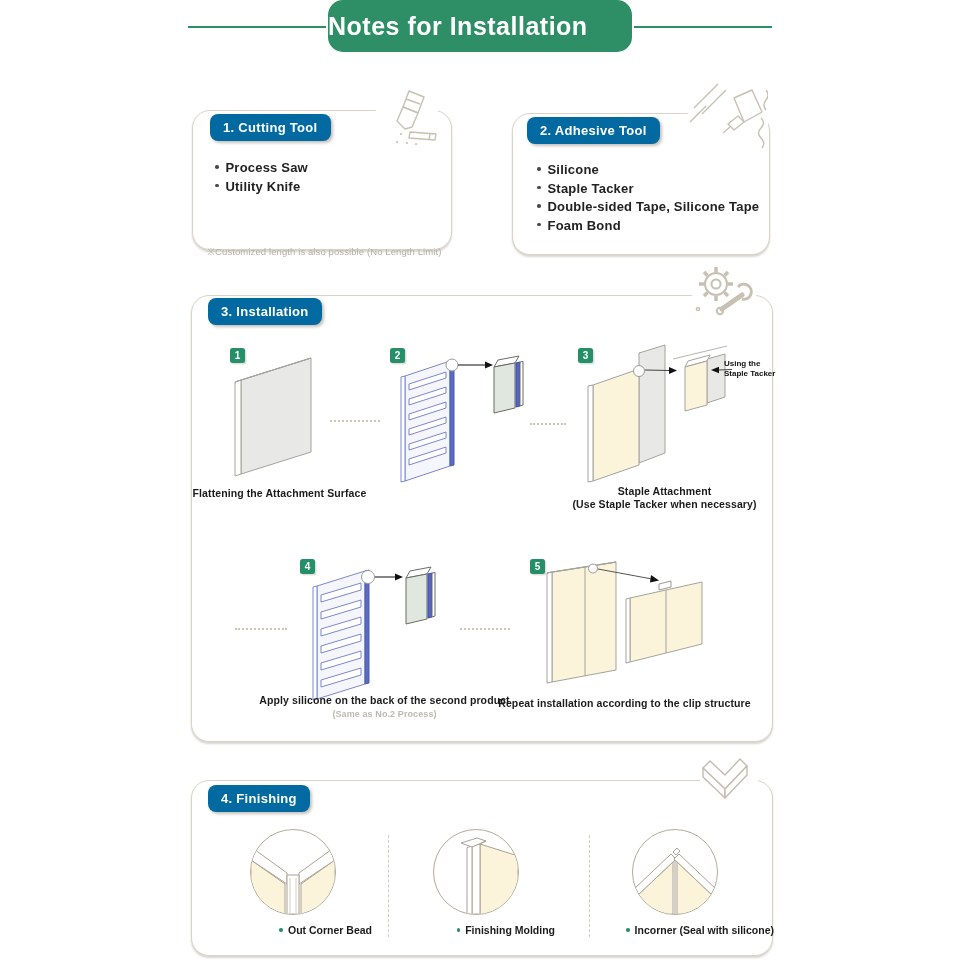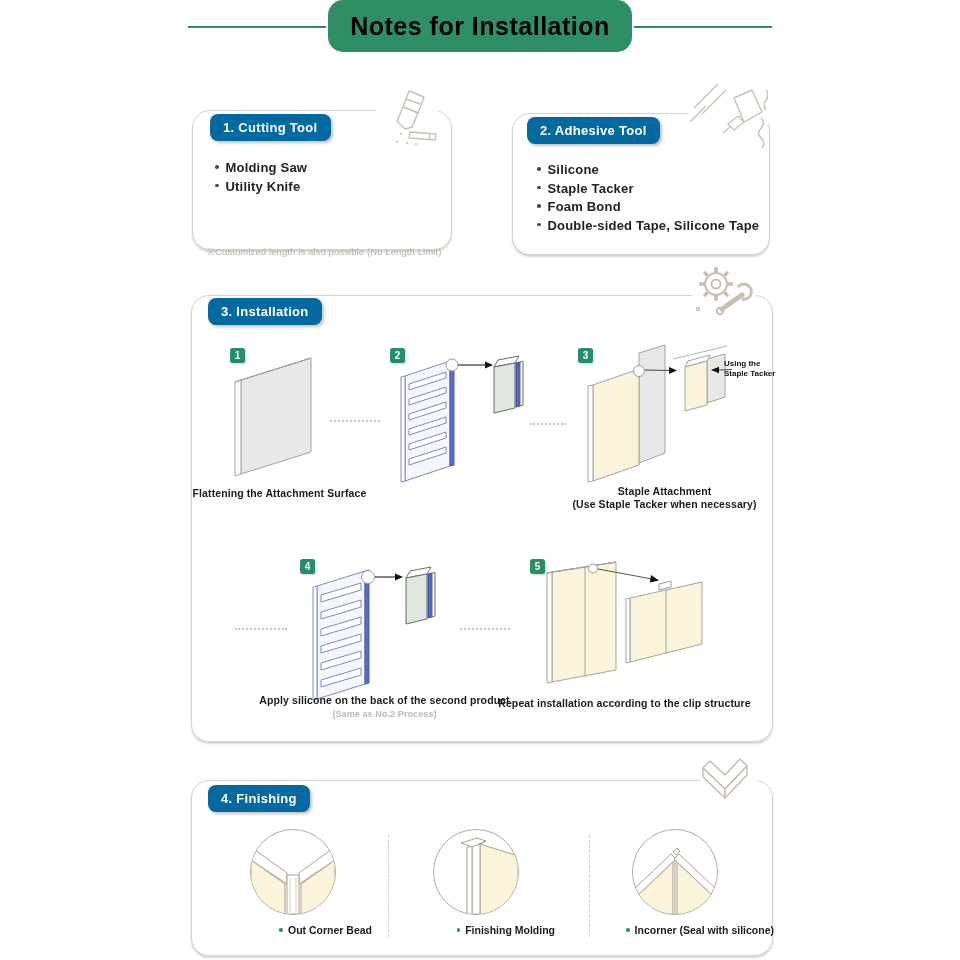--- a/index.html
+++ b/index.html
@@ -1,21 +1,21 @@
 <!DOCTYPE html>
 <html><head>
 <meta charset="utf-8">
 <style>
   html,body{margin:0;padding:0;background:#fff;}
   .page{position:relative;width:960px;height:960px;background:#fff;overflow:hidden;
         font-family:"Liberation Sans",sans-serif;}
   
   .header-badge{position:absolute;left:328px;top:0;width:304px;height:52px;background:#2e8f66;
-        border-radius:15px;color:#000000;font:bold 25px/52px "Liberation Sans",sans-serif;
-        text-align:center;letter-spacing:.5px;}
+        border-radius:15px;color:#ffffff;font:bold 25px/52px "Liberation Sans",sans-serif;
+        text-align:left;letter-spacing:.5px;}
   .hline{position:absolute;top:26px;height:2px;background:#2e8f66;}
   .hline.left{left:188px;width:138px;}
   .hline.right{left:634px;width:138px;}
   
   .box{position:absolute;border:1.5px solid #d9d3c7;border-radius:18px;background:#fff;
        box-shadow:0 2px 2px rgba(170,165,150,.45);}
   .box-cutting{left:192px;top:110px;width:258px;height:138px;}
   .box-adhesive{left:512px;top:113px;width:256px;height:140px;}
   .box-install{left:191px;top:295px;width:580px;height:445px;}
   .box-finish{left:191px;top:780px;width:580px;height:174px;}
@@ -54,21 +54,21 @@
 
 <div class="page">
 
   <div class="hline left"></div>
   <div class="hline right"></div>
   <div class="header-badge">Notes for Installation</div>
 
   <section class="box box-cutting">
     <div class="tan-label" style="left:17px;top:3px">1. Cutting Tool</div>
     <ul class="tool-list" style="left:22px;top:48px">
-      <li><span class="bullet"></span><span>Molding Saw</span></li>
+      <li><span class="bullet"></span><span>Process Saw</span></li>
       <li><span class="bullet"></span><span>Utility Knife</span></li>
     </ul>
     <div class="note" style="left:14px;top:87px">※Customized length is also possible (No Length Limit)</div>
   </section>
   <svg class="deco-icon" style="left:376px;top:88px" width="62" height="62" viewBox="0 0 62 62">
     <g fill="#fff" stroke="#c8c0b2" stroke-width="1.4" stroke-linejoin="round">
       <path d="M33,3 L48,9 L42,25 L27,19 Z"></path>
       <path d="M30,11 L44,16" fill="none"></path>
       <path d="M27,19 L42,25 L36,39 L29,41 L21,33 Z"></path>
       <path d="M34,44 L60,46 L59,52 L33,50 Z"></path>
@@ -80,22 +80,22 @@
       <circle cx="40" cy="56" r="1.1"></circle>
         <circle cx="21" cy="54" r="1.1"></circle>
     </g>
   </svg>
 
   <section class="box box-adhesive">
     <div class="tan-label" style="left:14px;top:3px">2. Adhesive Tool</div>
     <ul class="tool-list" style="left:24px;top:47px">
       <li><span class="bullet"></span><span>Silicone</span></li>
       <li><span class="bullet"></span><span>Staple Tacker</span></li>
+      <li><span class="bullet"></span><span>Double-sided Tape, Silicone Tape</span></li>
       <li><span class="bullet"></span><span>Foam Bond</span></li>
-      <li><span class="bullet"></span><span>Double-sided Tape, Silicone Tape</span></li>
     </ul>
   </section>
   <svg class="deco-icon" style="left:688px;top:82px" width="80" height="72" viewBox="0 0 80 72">
     <g fill="none" stroke="#c8c0b2" stroke-width="1.4" stroke-linejoin="round">
       <path d="M6,26 L30,2 M14,32 L38,8 M2,40 L18,24"></path>
       <path d="M46,16 L64,8 L74,30 L56,40 Z" fill="#fff"></path>
       <path d="M56,40 L46,48 L40,42 L50,34 Z" fill="#fff"></path>
       <path d="M42,45 L35,51"></path>
       <path d="M73,36 q5,5 0,10 q-5,5 0,10 q5,5 1,10"></path>
       <path d="M78,8 q4,5 0,10 q-4,5 0,10"></path>

